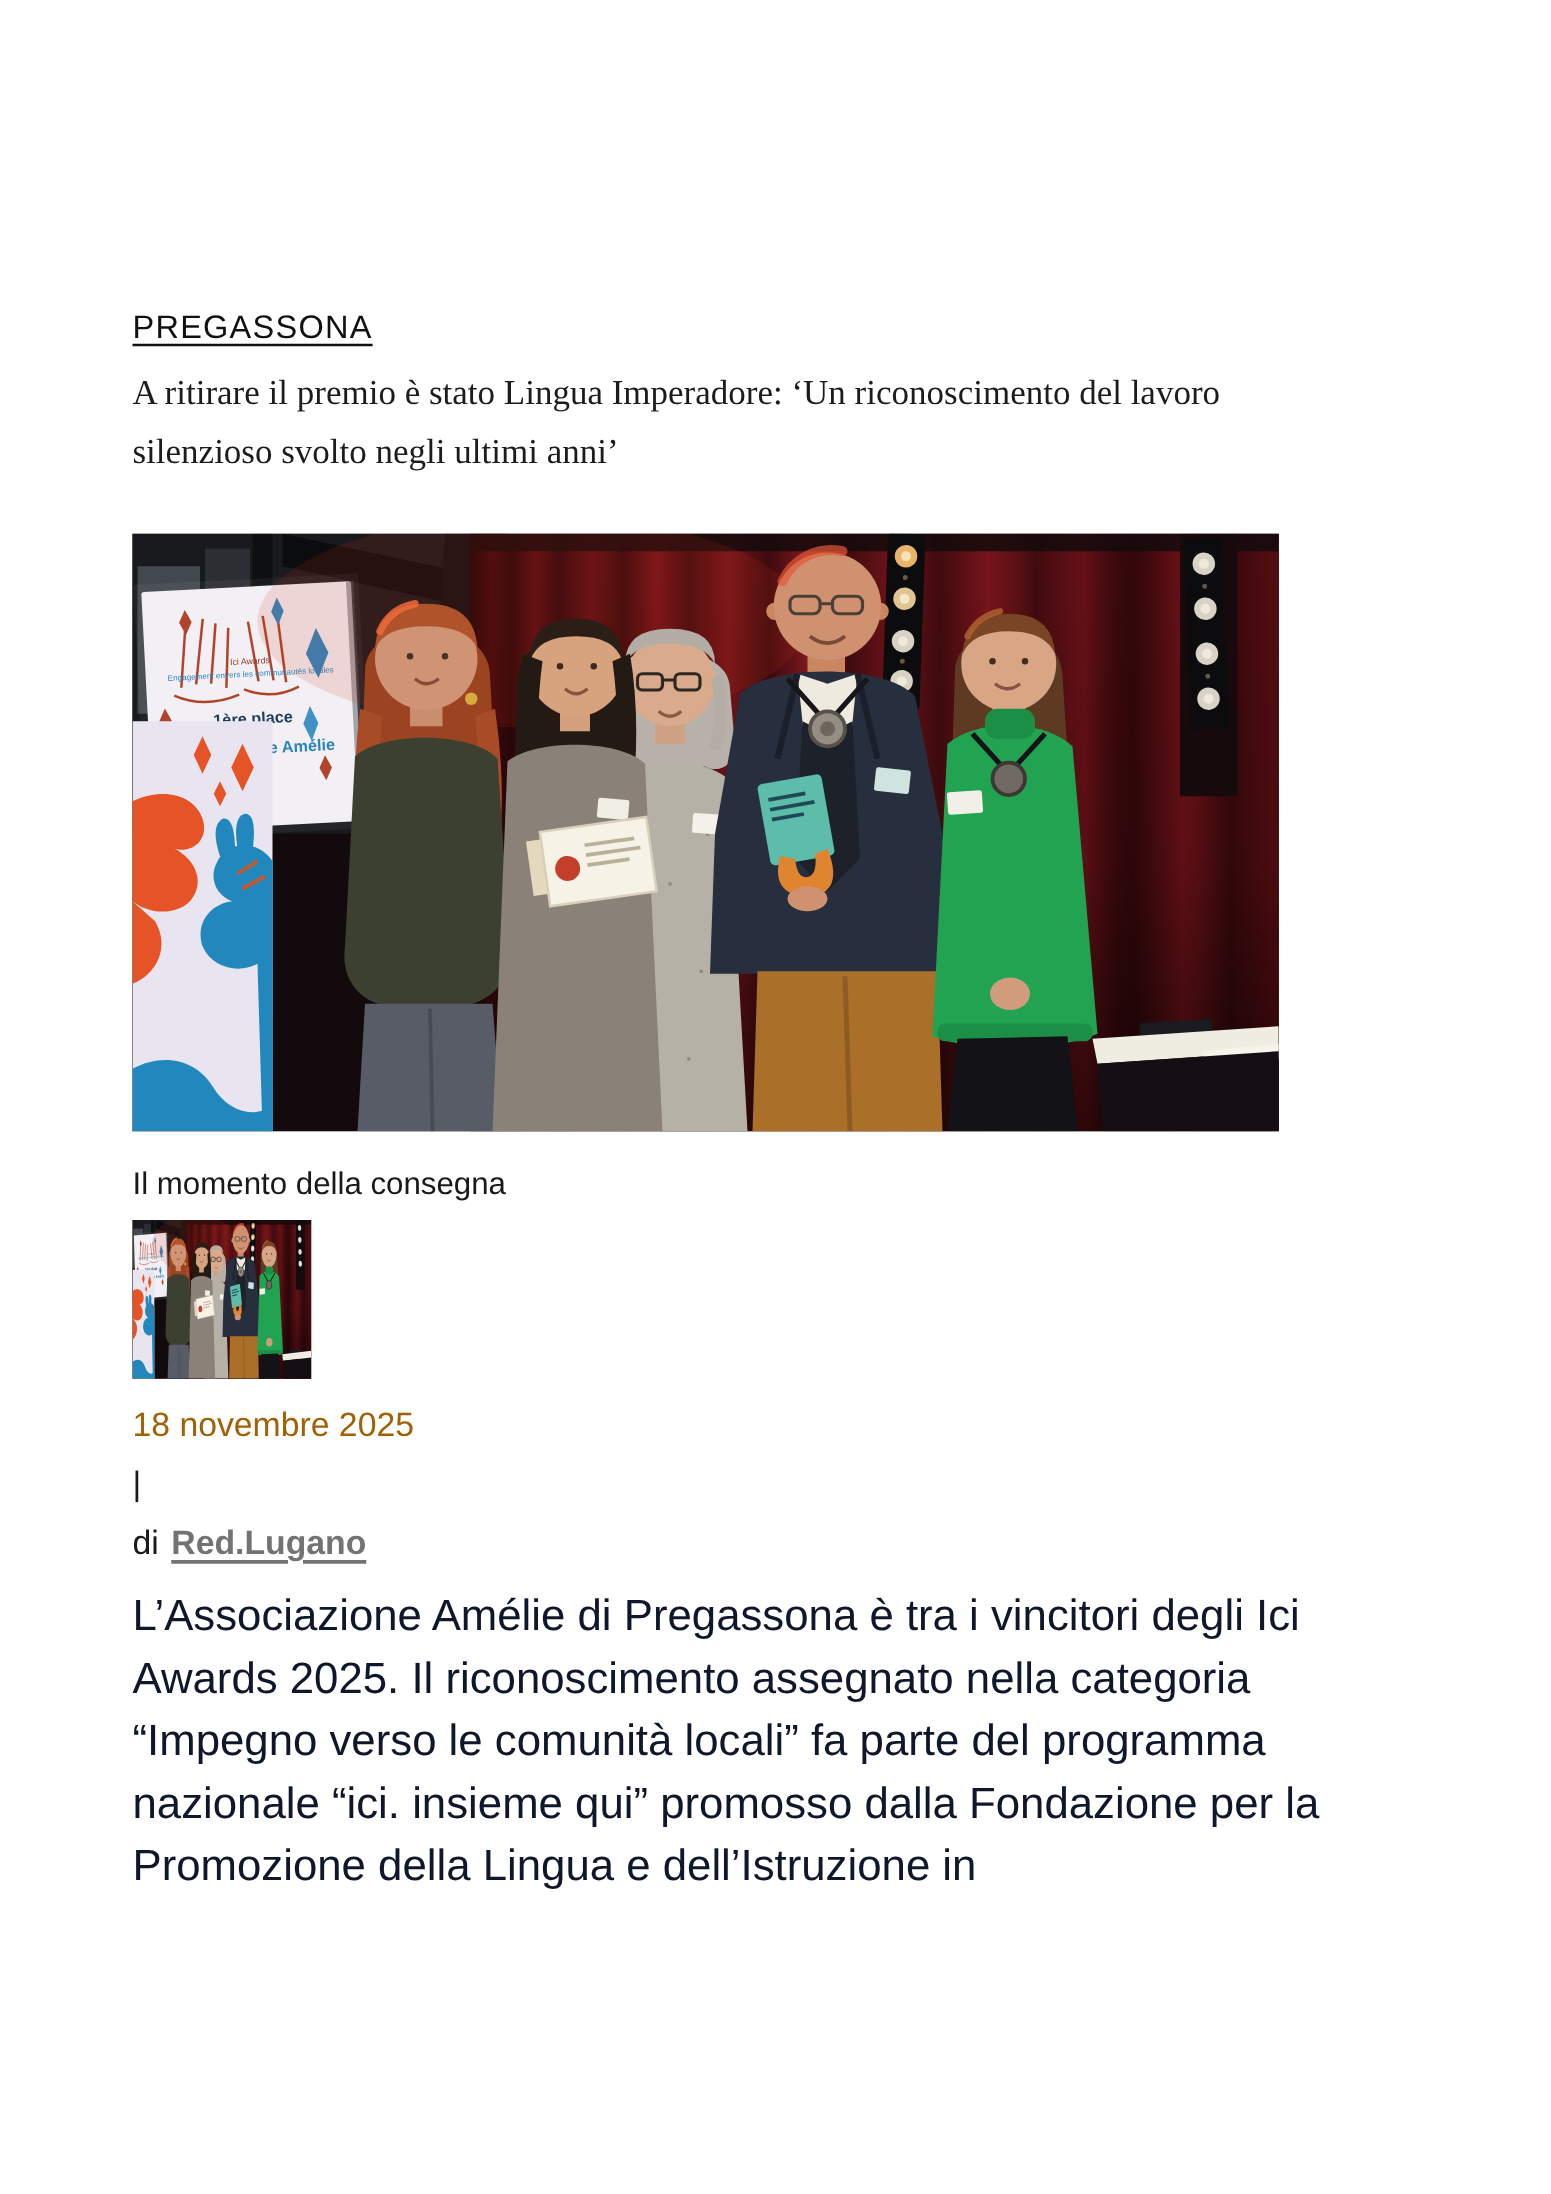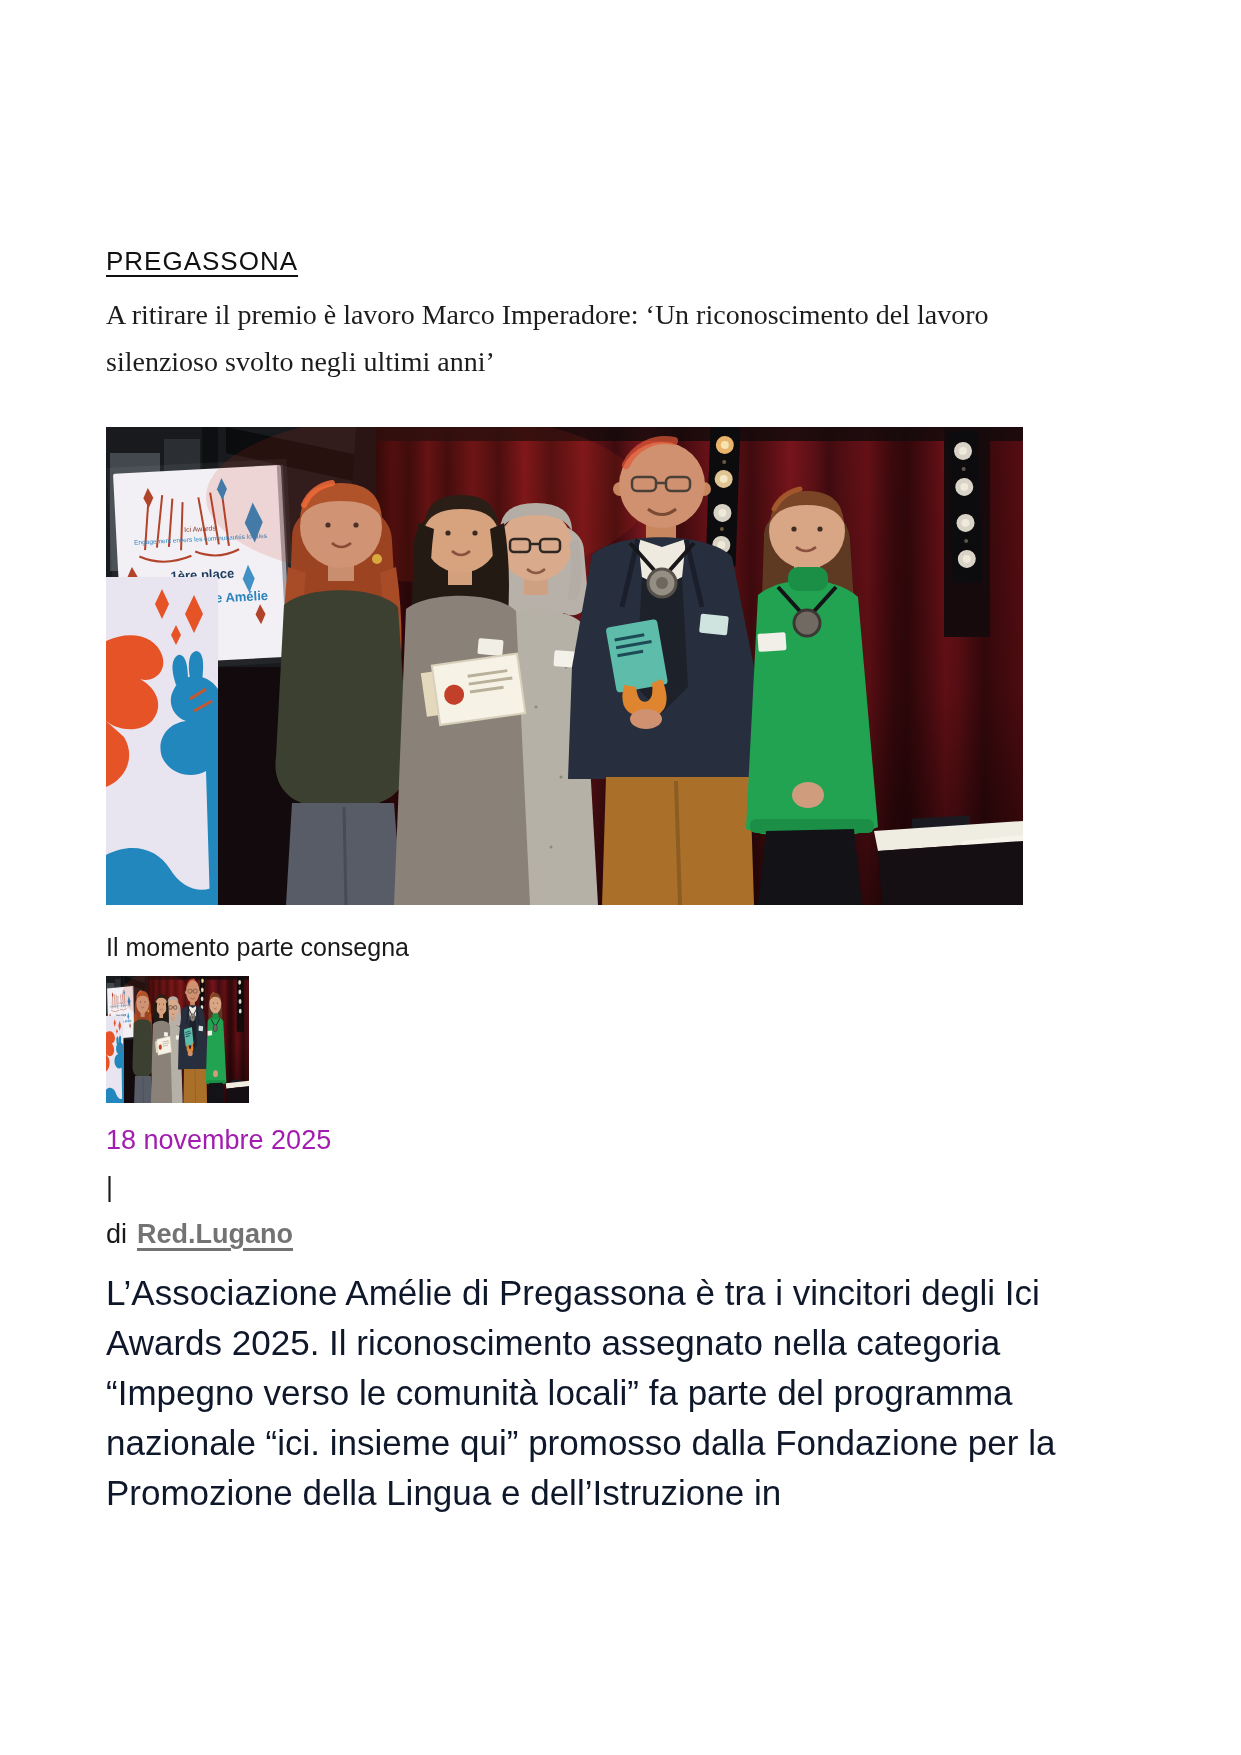--- a/index.html
+++ b/index.html
@@ -9,21 +9,21 @@
   .category{display:inline-block;font-size:26px;letter-spacing:1px;color:#111;
         text-decoration:underline;text-decoration-thickness:2px;text-underline-offset:5px;
         font-weight:400;cursor:pointer;}
   .title{font-family:"Liberation Serif",serif;font-weight:500;font-size:47px;line-height:62px;
         color:#141414;margin:16px 0 0 0;max-width:890px;}
   .subtitle{font-family:"Liberation Serif",serif;font-weight:400;font-size:28px;line-height:47px;
         color:#1c1c1c;margin:14px 0 0 0;max-width:960px;}
   .photo{display:block;margin-top:42px;width:917px;height:478px;background:#140b0e;}
   .caption{margin-top:28px;font-size:25px;color:#191919;}
   .thumb{display:block;margin-top:14px;width:143px;height:127px;background:#140b0e;cursor:pointer;}
-  .date{margin-top:22px;font-size:27px;color:#a21caf;}
+  .date{margin-top:22px;font-size:27px;color:#a16207;}
   .sep{margin-top:16px;font-size:27px;color:#1a1a1a;}
   .byline{margin-top:16px;font-size:27px;color:#1a1a1a;}
   .byline .prefix{margin-right:10px;}
   .author{font-weight:bold;color:#737373;text-decoration:underline;
         text-decoration-thickness:3px;text-underline-offset:5px;cursor:pointer;}
   .body-text{margin:18px 0 0 0;font-size:35px;line-height:50px;color:#0f172a;max-width:1035px;}
   .defs-holder{position:absolute;width:0;height:0;overflow:hidden;}
 </style>
 </head>
 <body>
@@ -287,27 +287,27 @@
     </symbol>
   </defs>
 </svg>
 
 <div class="page">
   <div class="content">
 
     <a class="category">PREGASSONA</a>
 
 
-    <p class="subtitle">A ritirare il premio è lavoro Marco Imperadore: ‘Un riconoscimento del lavoro silenzioso svolto negli ultimi anni’</p>
+    <p class="subtitle">A ritirare il premio è stato Lingua Imperadore: ‘Un riconoscimento del lavoro silenzioso svolto negli ultimi anni’</p>
 
     <svg class="photo" viewBox="0 0 917 478" role="img">
       <use href="#scene"></use>
     </svg>
 
-    <div class="caption">Il momento parte consegna</div>
+    <div class="caption">Il momento della consegna</div>
 
     <svg class="thumb" viewBox="0 0 917 478" preserveAspectRatio="none" role="img">
       <use href="#scene"></use>
     </svg>
 
     <div class="date">18 novembre 2025</div>
 
     <div class="sep">|</div>
 
     <div class="byline">

